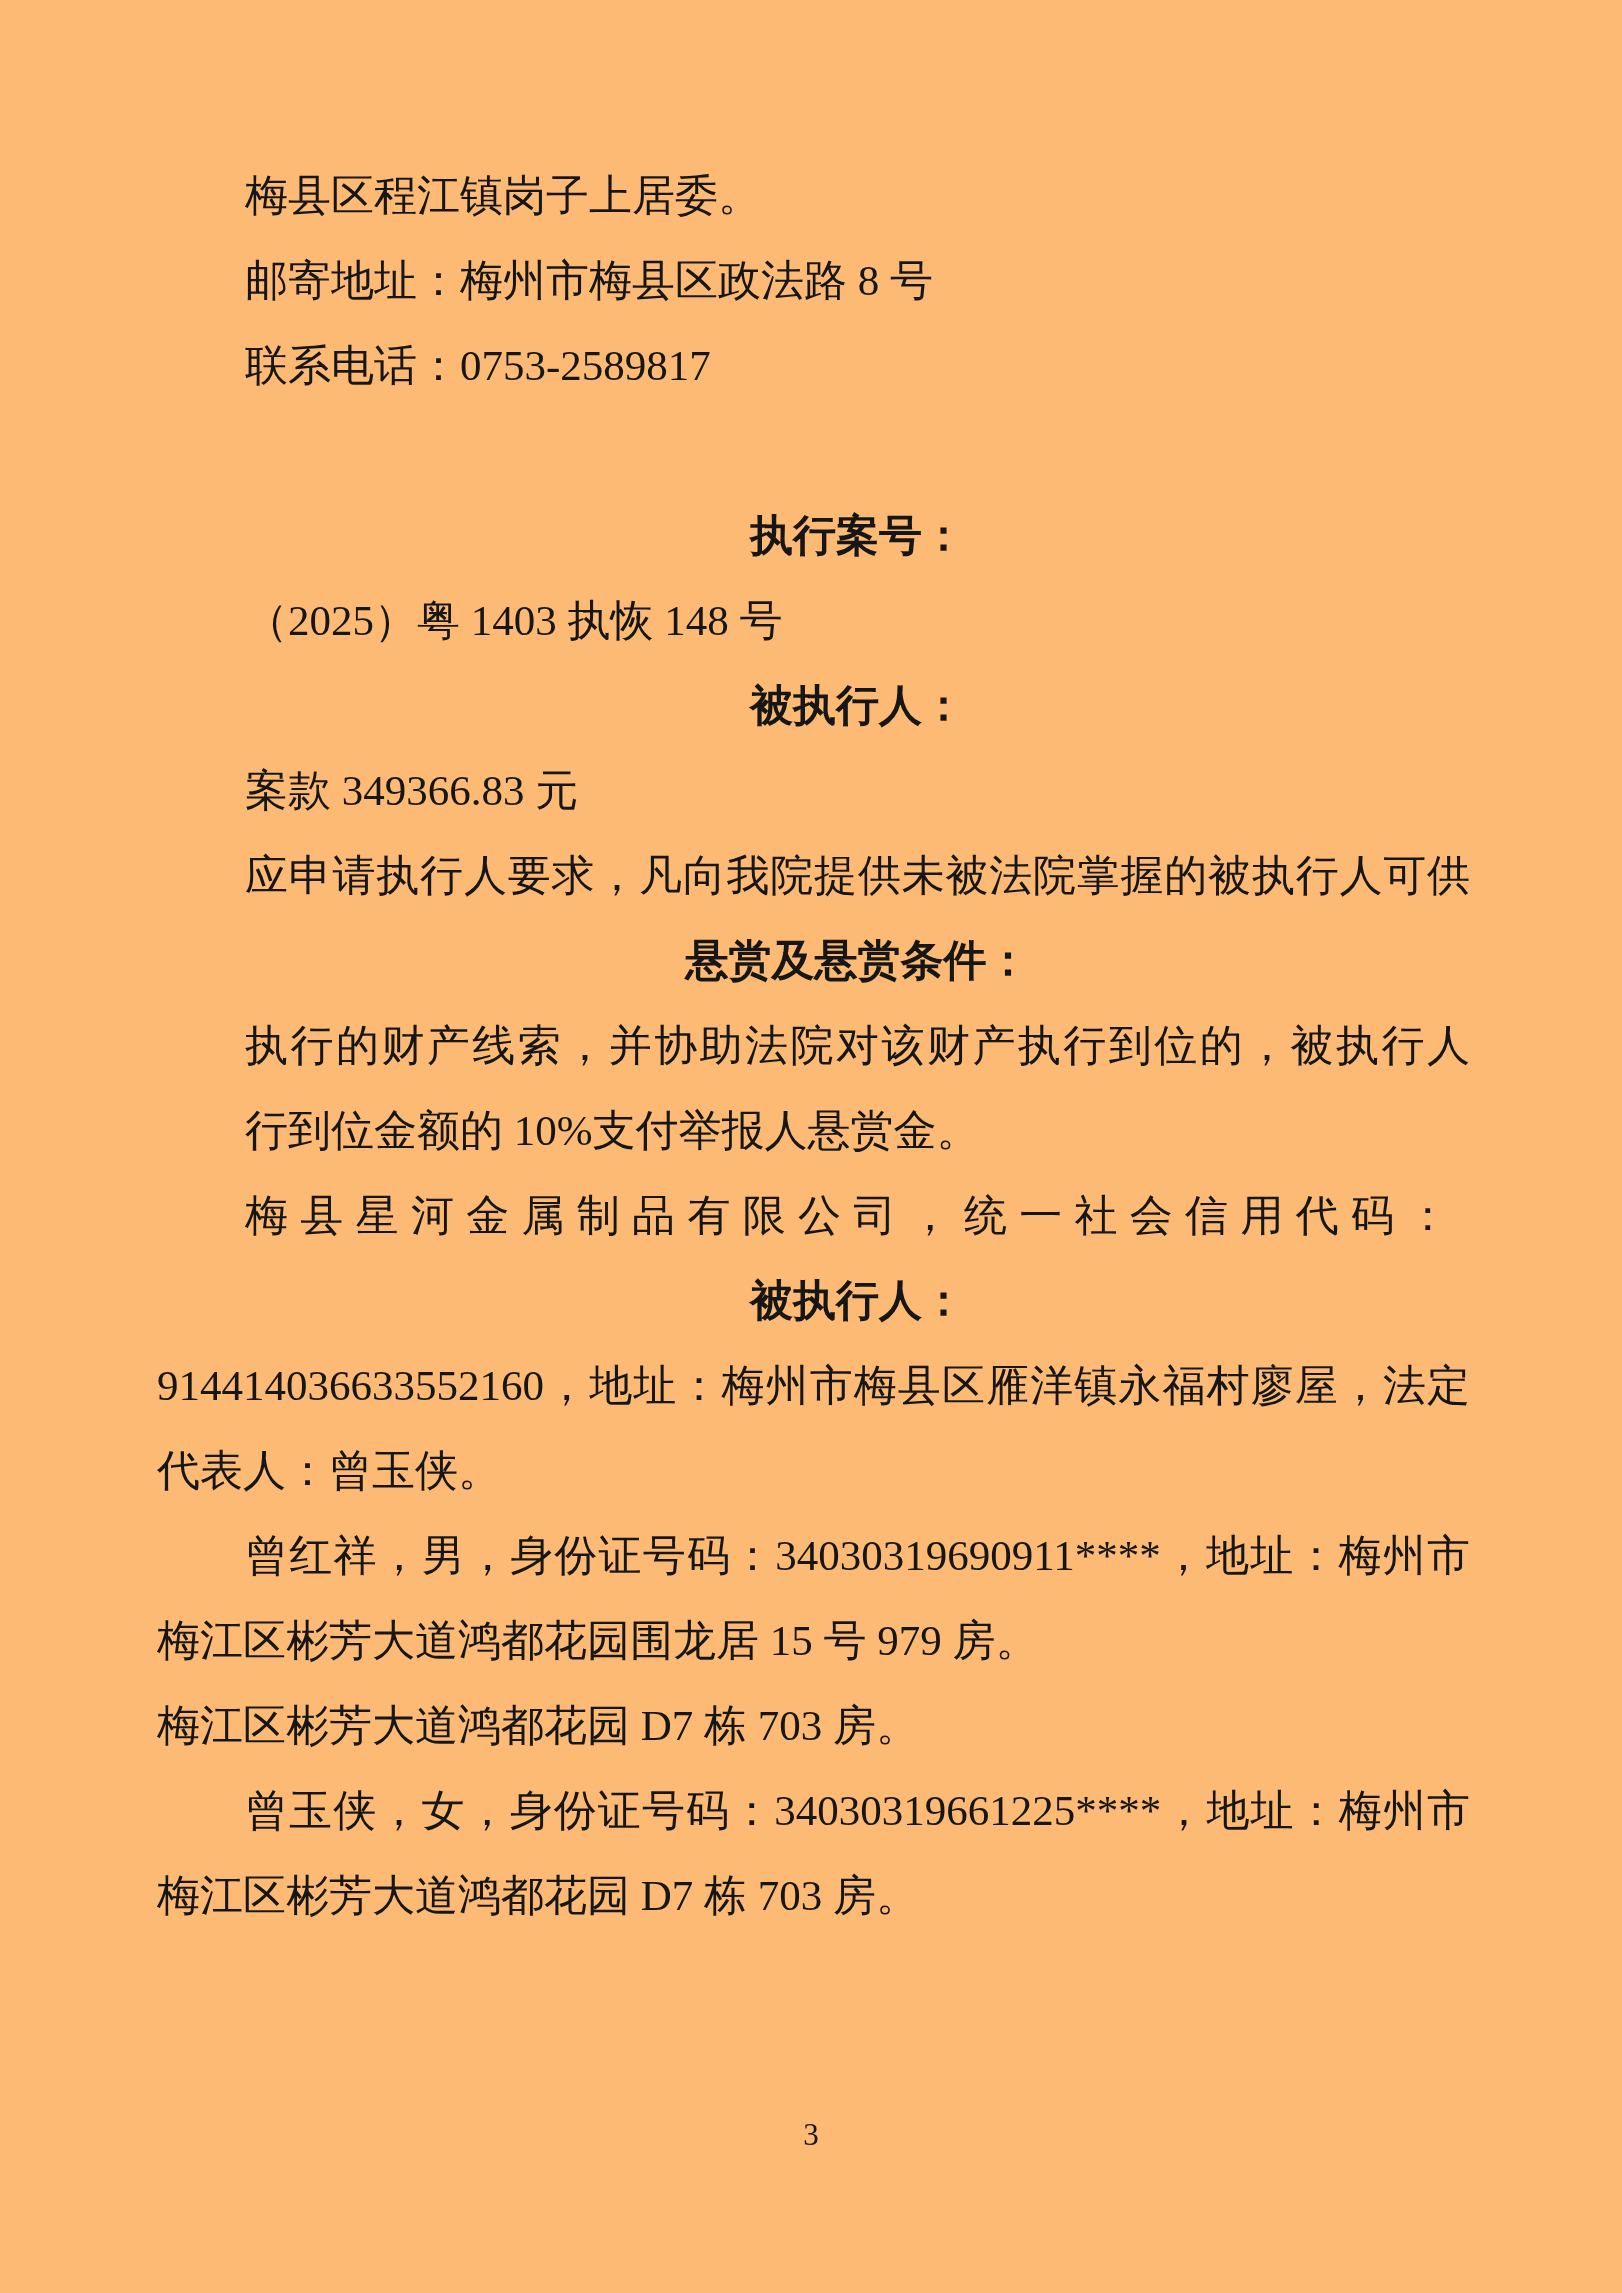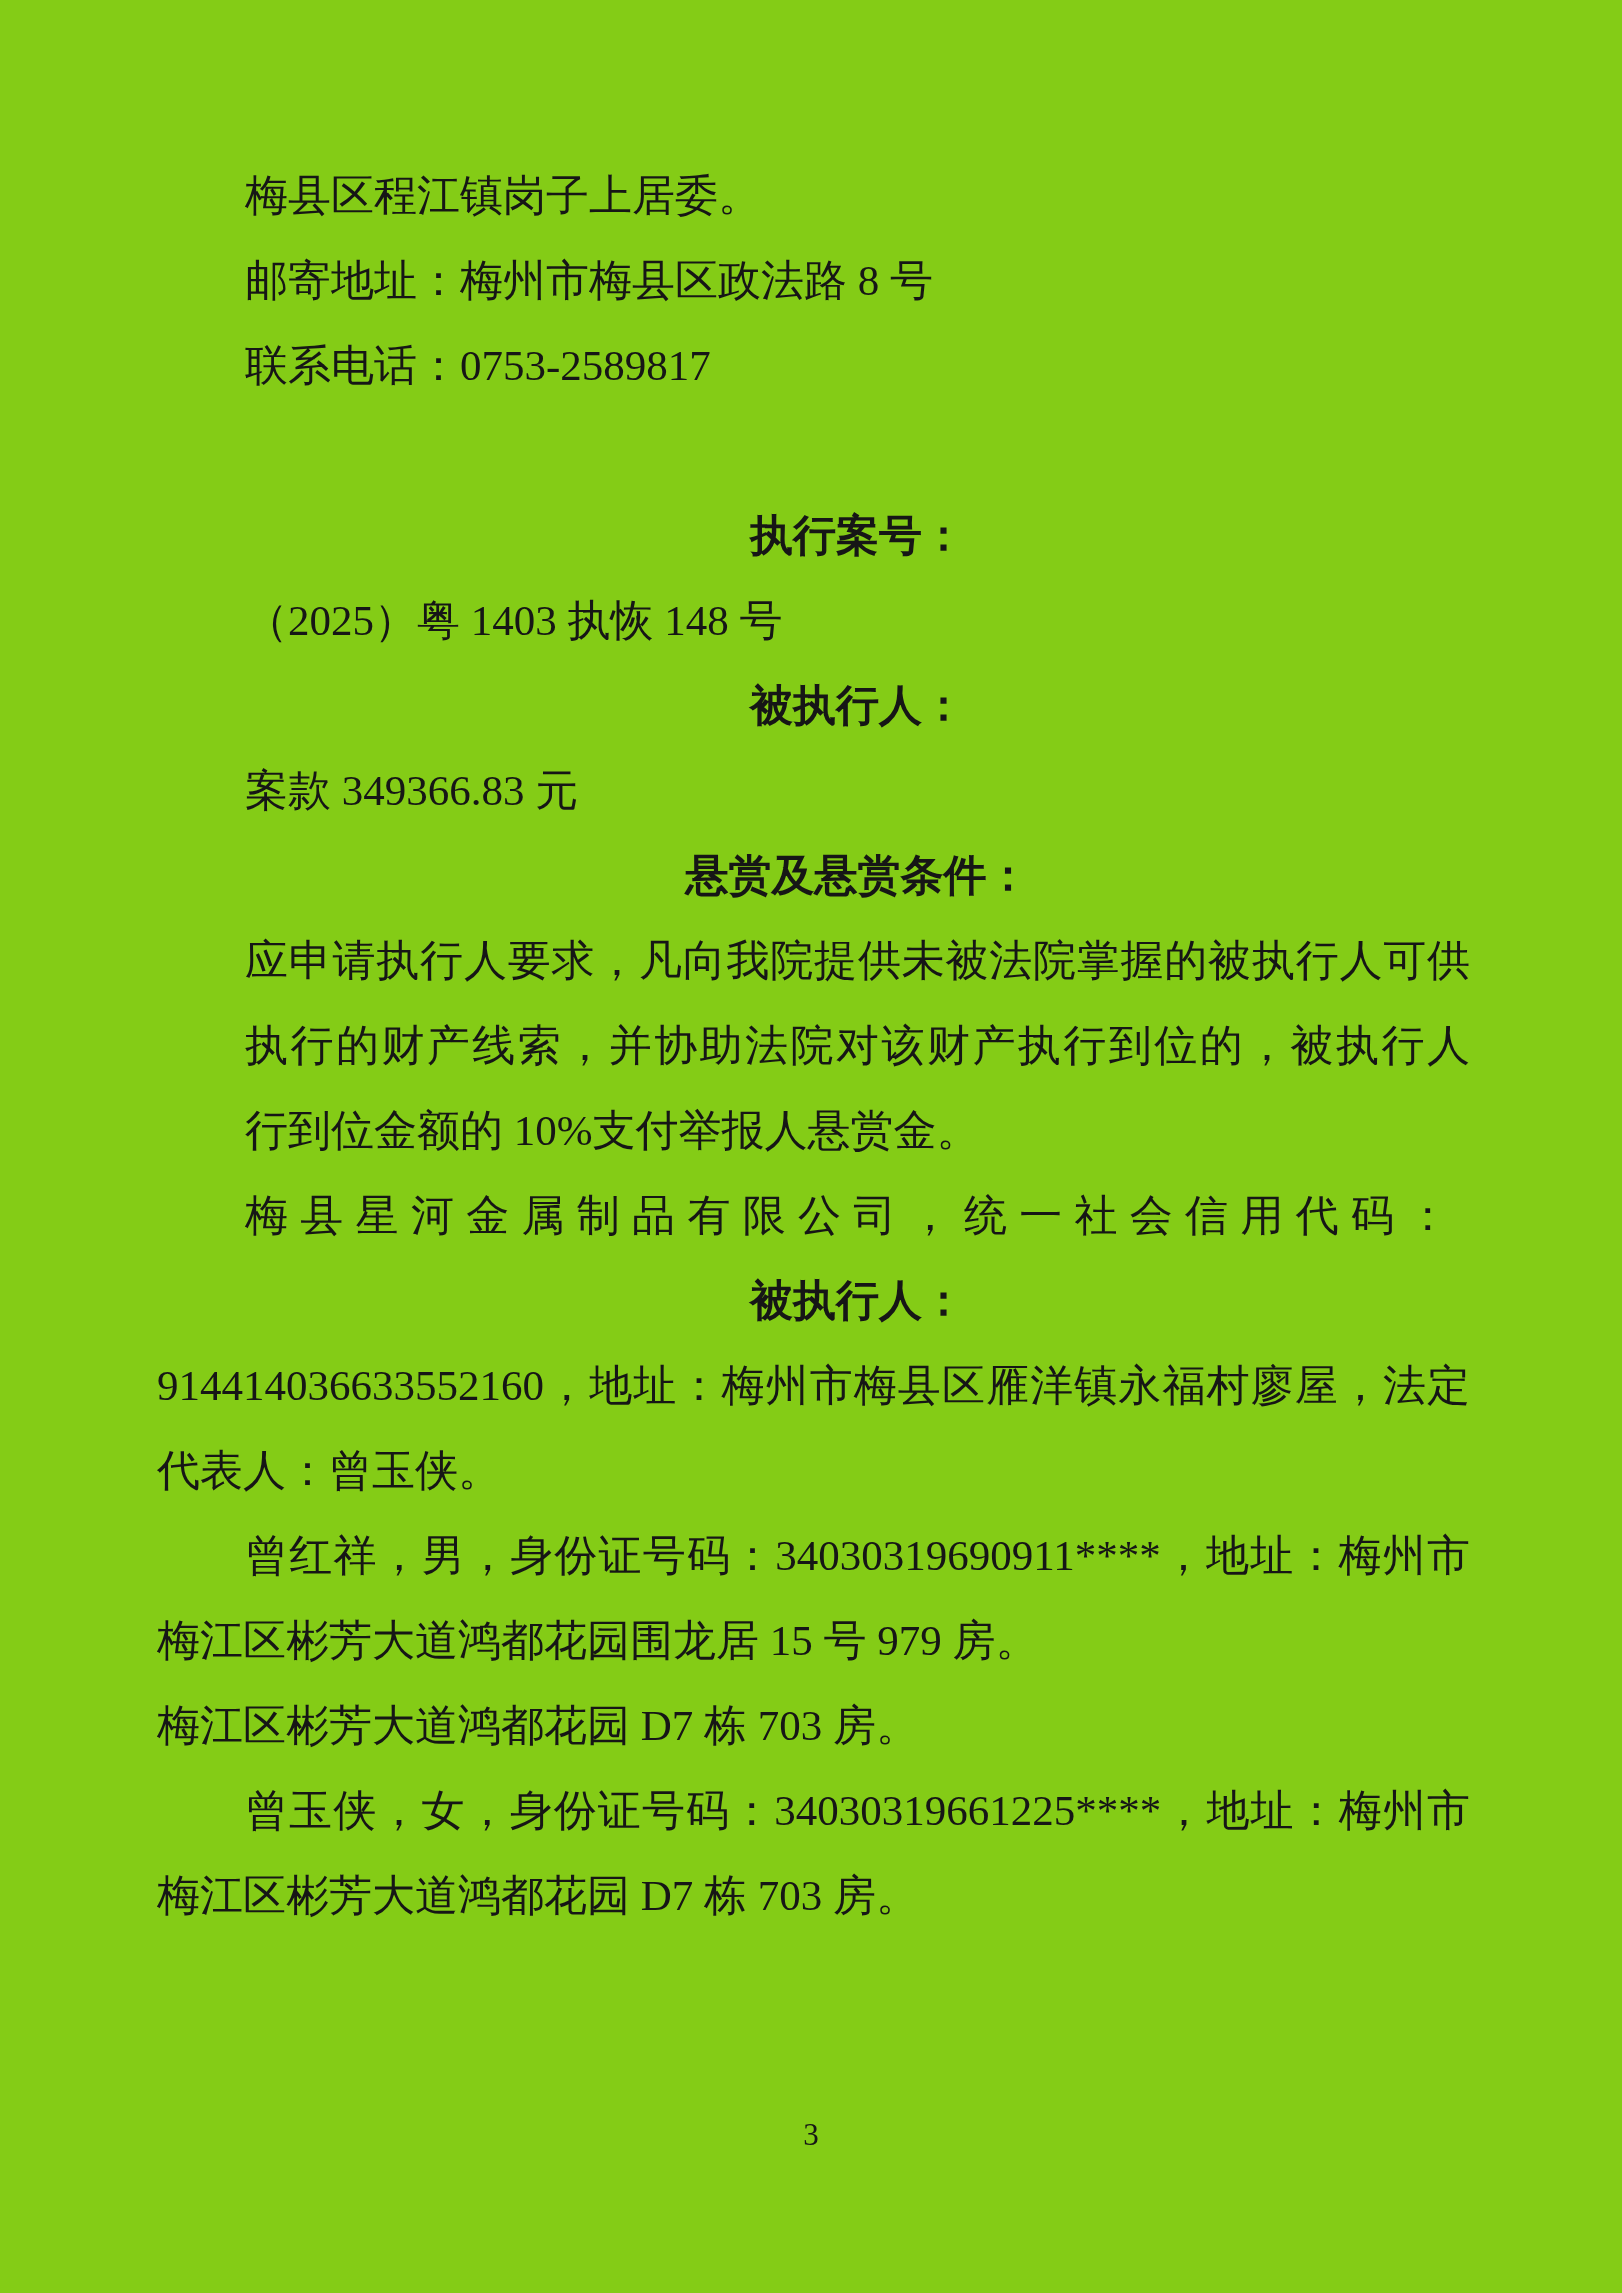--- a/index.html
+++ b/index.html
@@ -4,21 +4,21 @@
 <style>
   html, body {
     margin: 0;
     padding: 0;
     background: #ffffff;
   }
   .page {
     position: relative;
     width: 1622px;
     height: 2294px;
-    background: #84cc16;
+    background: #fdba74;
     color: #161616;
     font-family: "Liberation Serif", "DejaVu Serif", serif;
     overflow: hidden;
   }
   .textblock {
     position: absolute;
     left: 157px;
     top: 153px;
     width: 1313px;
   }
@@ -69,22 +69,22 @@
     <div class="line indent">联系电话：0753-2589817</div>
 
     <div class="blank"></div>
 
     <div class="line indent bold">执行案号：</div>
     <div class="line indent">（2025）粤 1403 执恢 148 号</div>
 
     <div class="line indent bold">被执行人：</div>
     <div class="line indent">案款 349366.83 元</div>
 
+    <div class="line indent just">应申请执行人要求，凡向我院提供未被法院掌握的被执行人可供</div>
     <div class="line indent bold">悬赏及悬赏条件：</div>
-    <div class="line indent just">应申请执行人要求，凡向我院提供未被法院掌握的被执行人可供</div>
     <div class="line indent just">执行的财产线索，并协助法院对该财产执行到位的，被执行人</div>
     <div class="line indent">行到位金额的 10%支付举报人悬赏金。</div>
 
     <div class="line indent spread">梅县星河金属制品有限公司，统一社会信用代码：</div>
     <div class="line indent bold">被执行人：</div>
     <div class="line just">914414036633552160，地址：梅州市梅县区雁洋镇永福村廖屋，法定</div>
     <div class="line">代表人：曾玉侠。</div>
 
     <div class="line indent just">曾红祥，男，身份证号码：34030319690911****，地址：梅州市</div>
     <div class="line">梅江区彬芳大道鸿都花园围龙居 15 号 979 房。</div>

